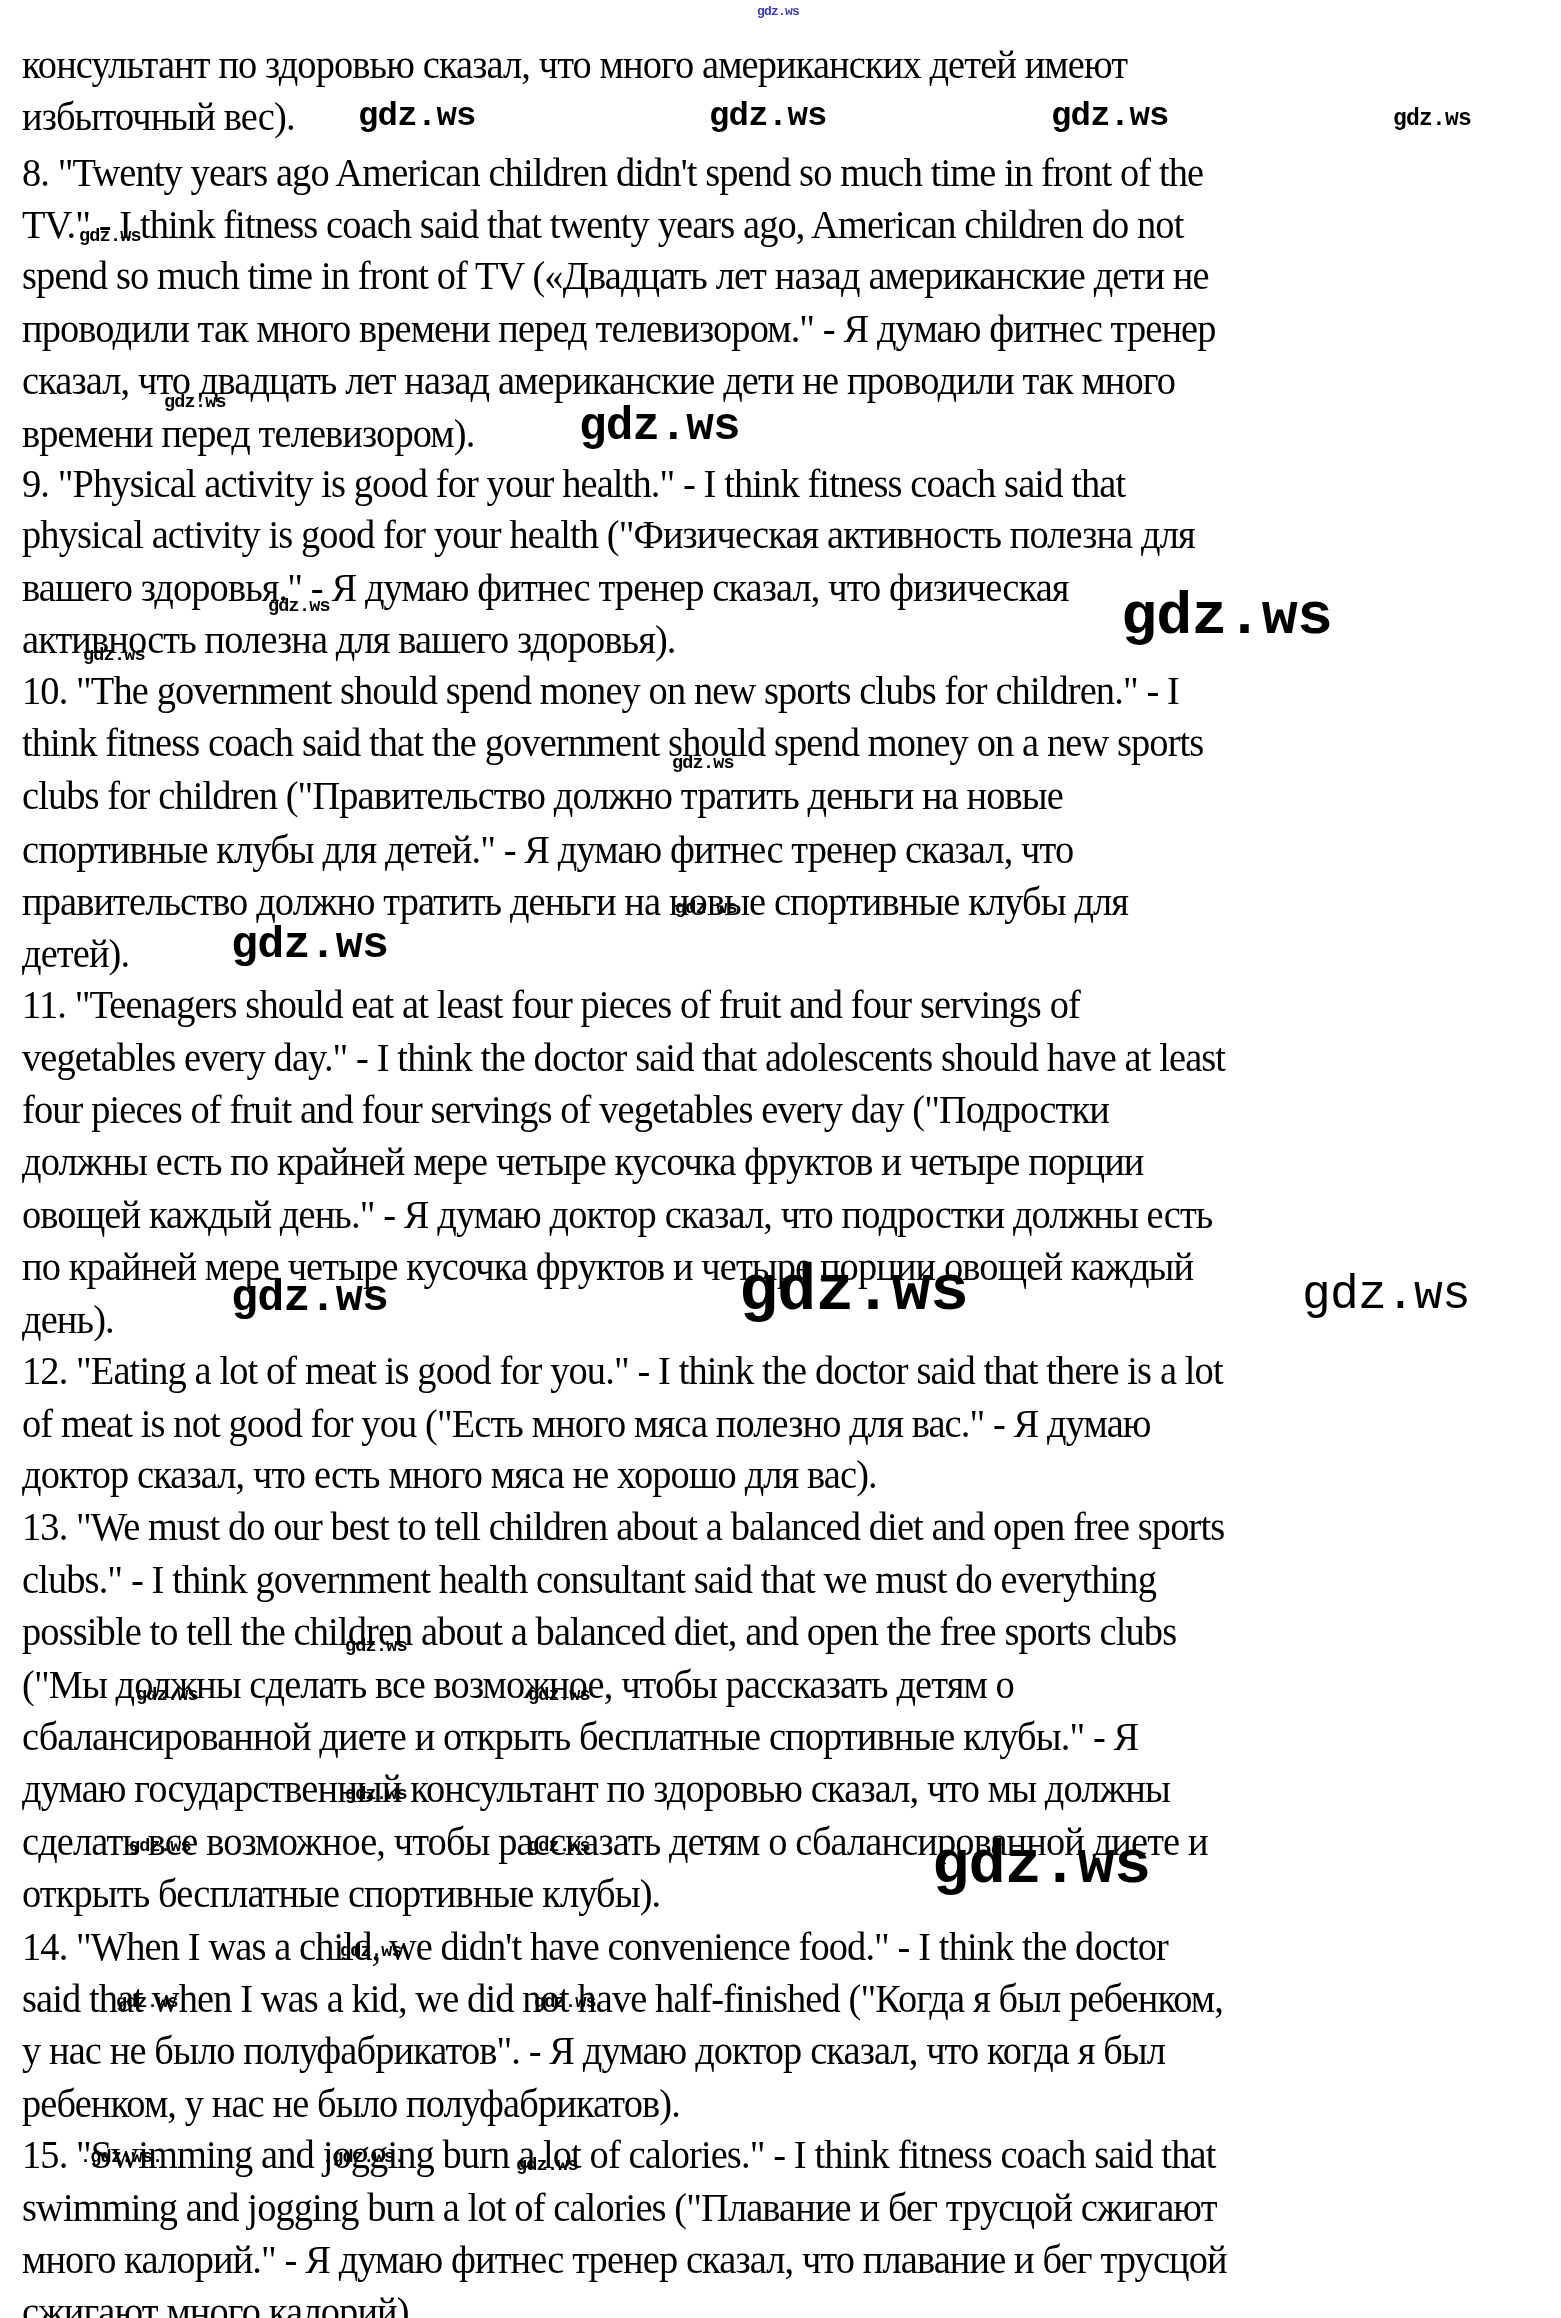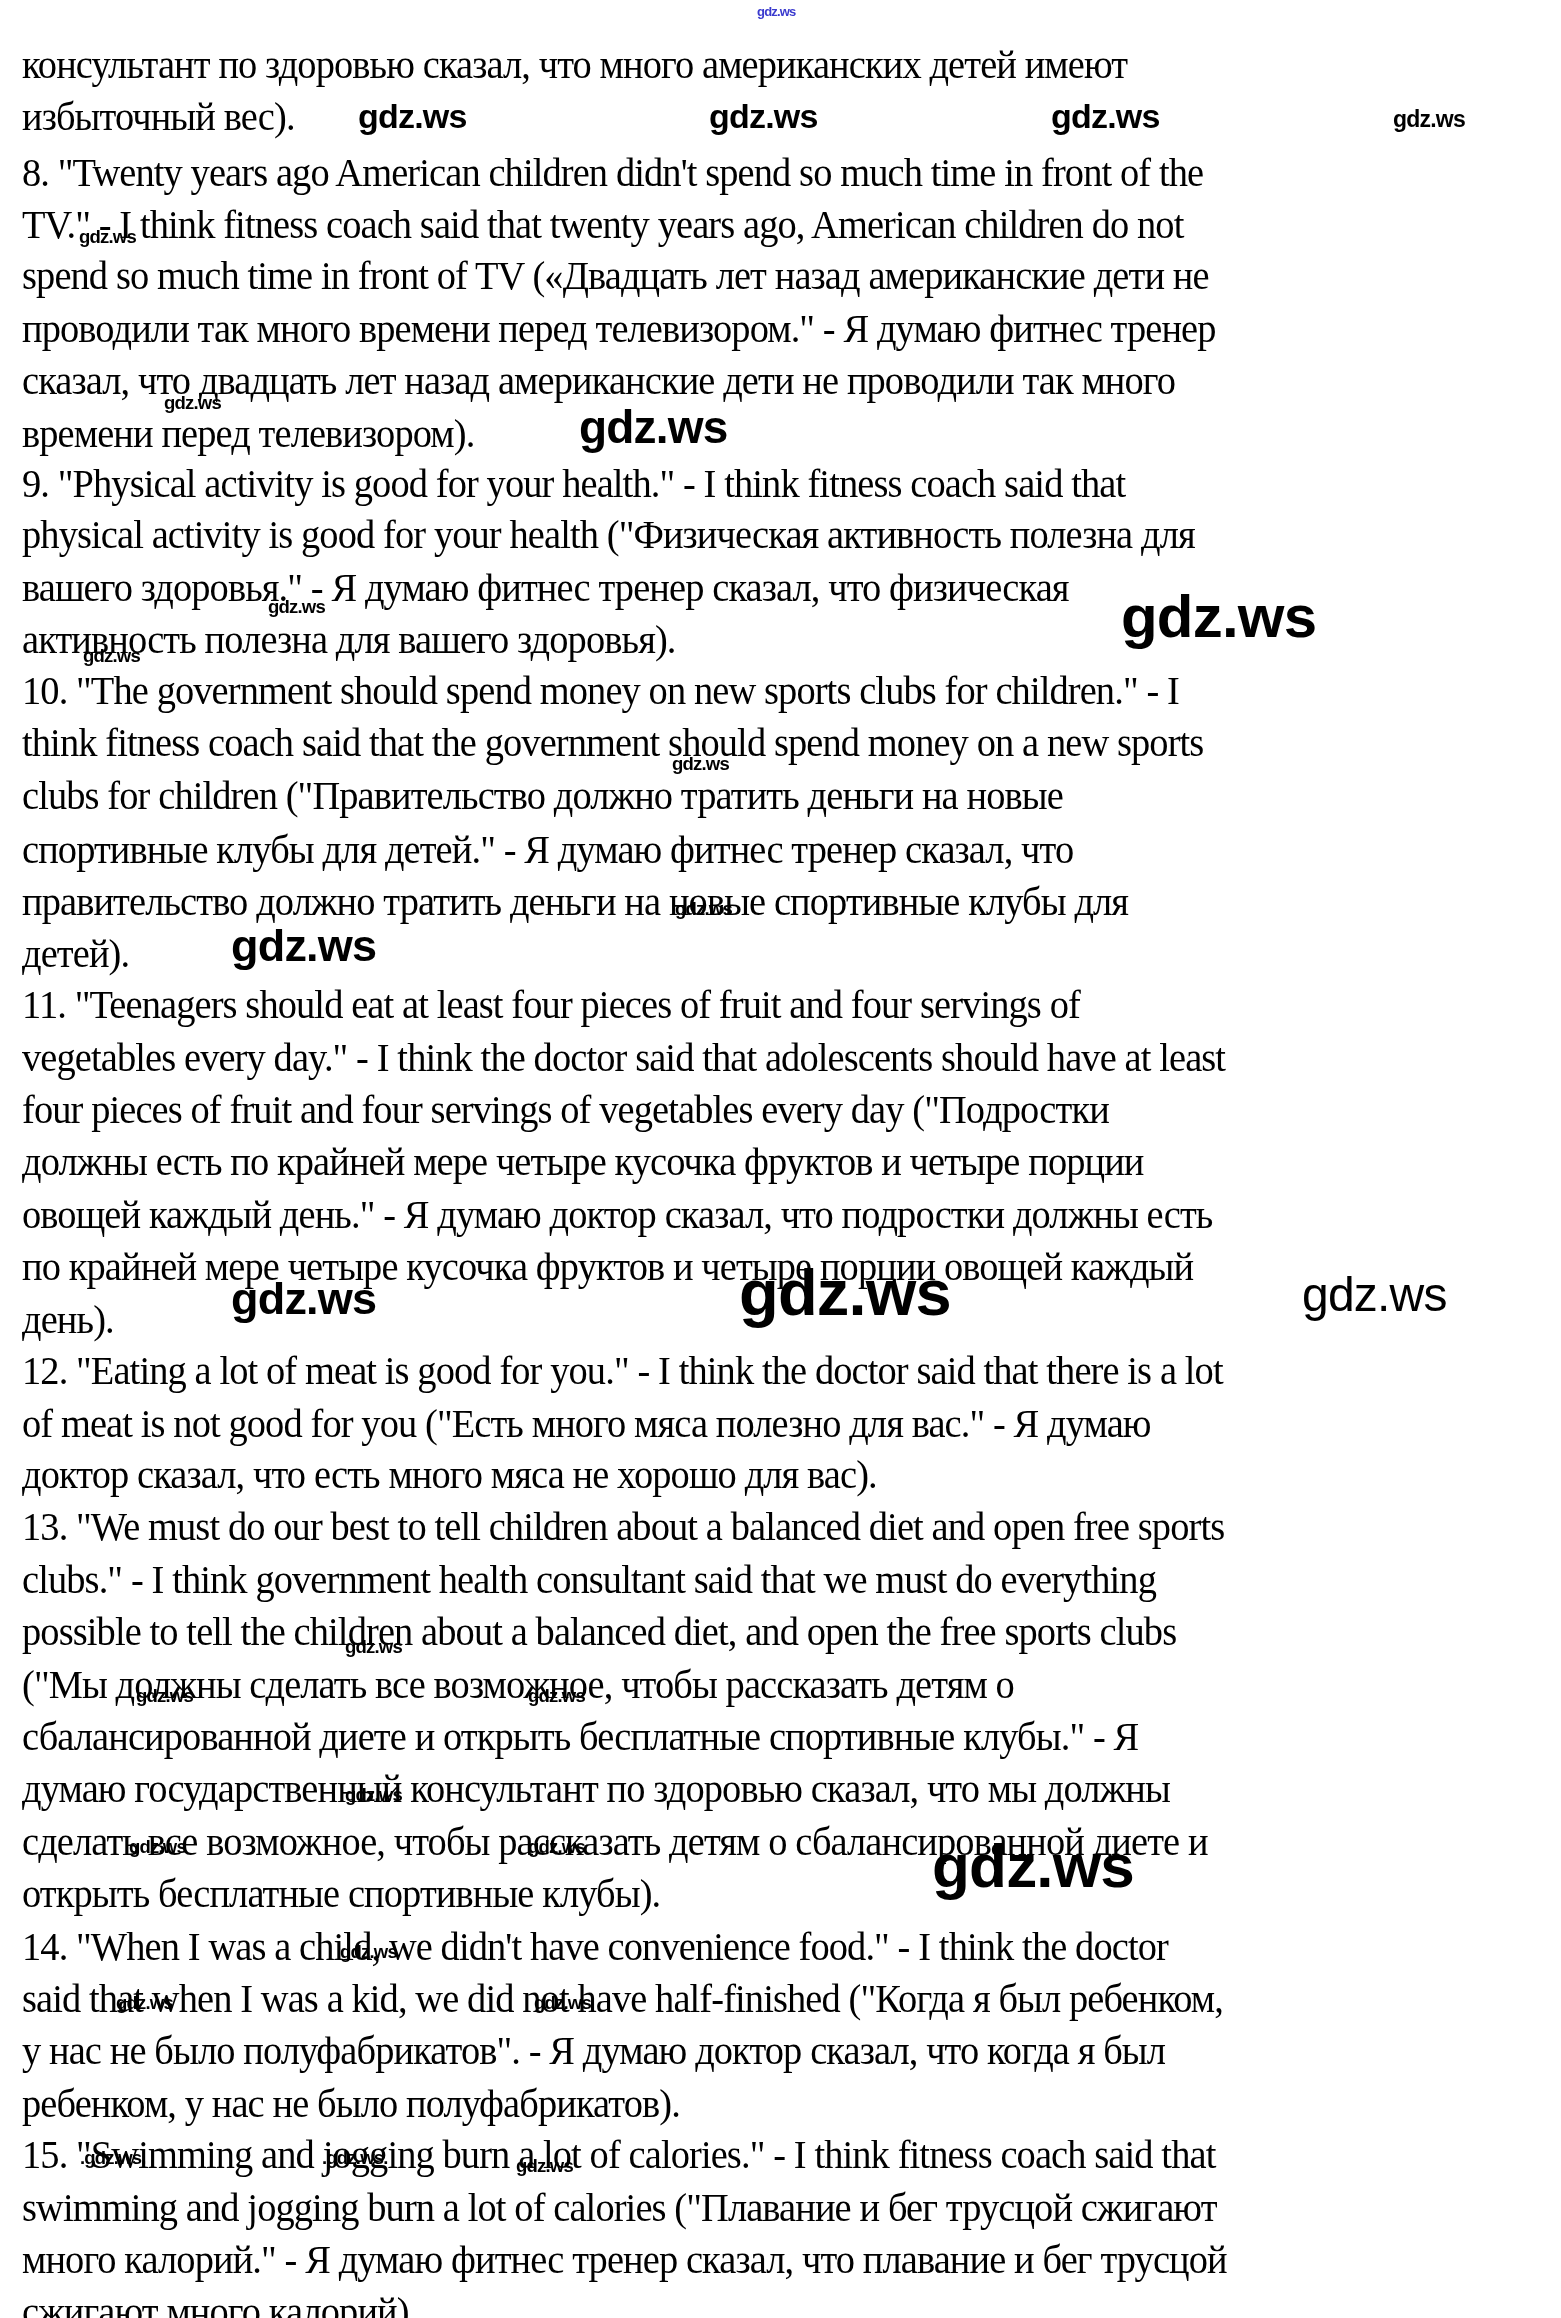--- a/index.html
+++ b/index.html
@@ -18,21 +18,21 @@
     font-size:39px;
     line-height:1;
     letter-spacing:-0.9px;
     white-space:nowrap;
     transform:scaleX(.985);
     transform-origin:left top;
   }
   .wm{
     position:absolute;
     color:#000000;
-    font-family:Liberation Sans, sans-serif;
+    font-family:Liberation Mono, monospace;
     line-height:1;
     white-space:nowrap;
     letter-spacing:-0.8px;
   }
 </style>
 </head>
 <body>
 
 <div class="page">
   <div>

